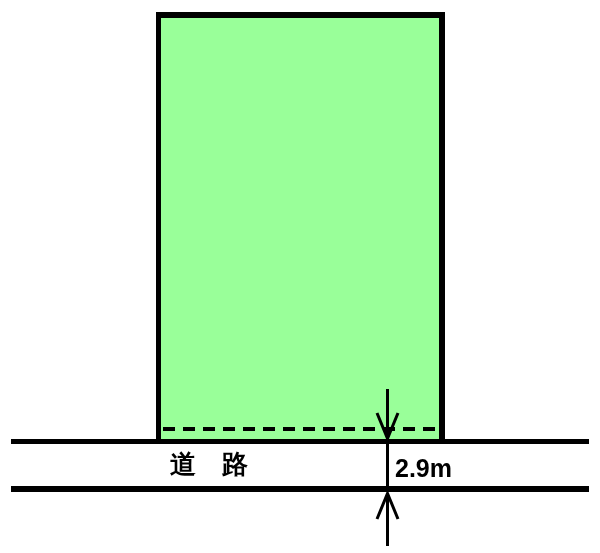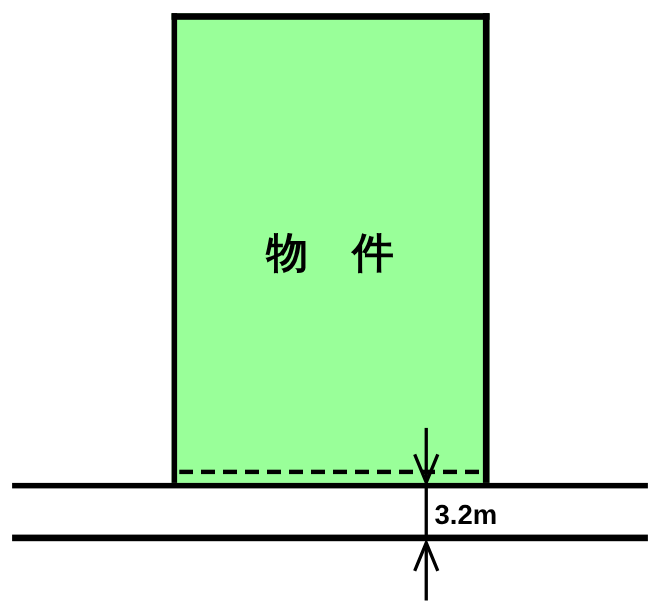--- a/index.html
+++ b/index.html
@@ -104,30 +104,30 @@
     pointer-events: none;
   }
 </style>
 </head>
 <body>
 
 <div class="canvas">
 
   <div class="property" style="background-color: rgb(153, 255, 153);"></div>
 
-  <div class="property-label">物　件</div>
 
 
   <div class="dashed-line"></div>
 
   <div class="road-line top"></div>
   <div class="road-line bottom"></div>
 
+  <div class="road-label">道　路</div>
 
-  <div class="road-width">3.2m</div>
+  <div class="road-width">2.9m</div>
 
   <svg class="arrows-overlay" viewBox="0 0 600 553" xmlns="http://www.w3.org/2000/svg">
 
     <g stroke="#000000" stroke-width="3" fill="none">
       <line x1="387.5" y1="389" x2="387.5" y2="437"></line>
       <polyline points="377,413 387.5,438.5 398,413"></polyline>
     </g>
 
     <line x1="387.5" y1="439" x2="387.5" y2="491" stroke="#000000" stroke-width="3"></line>
 

